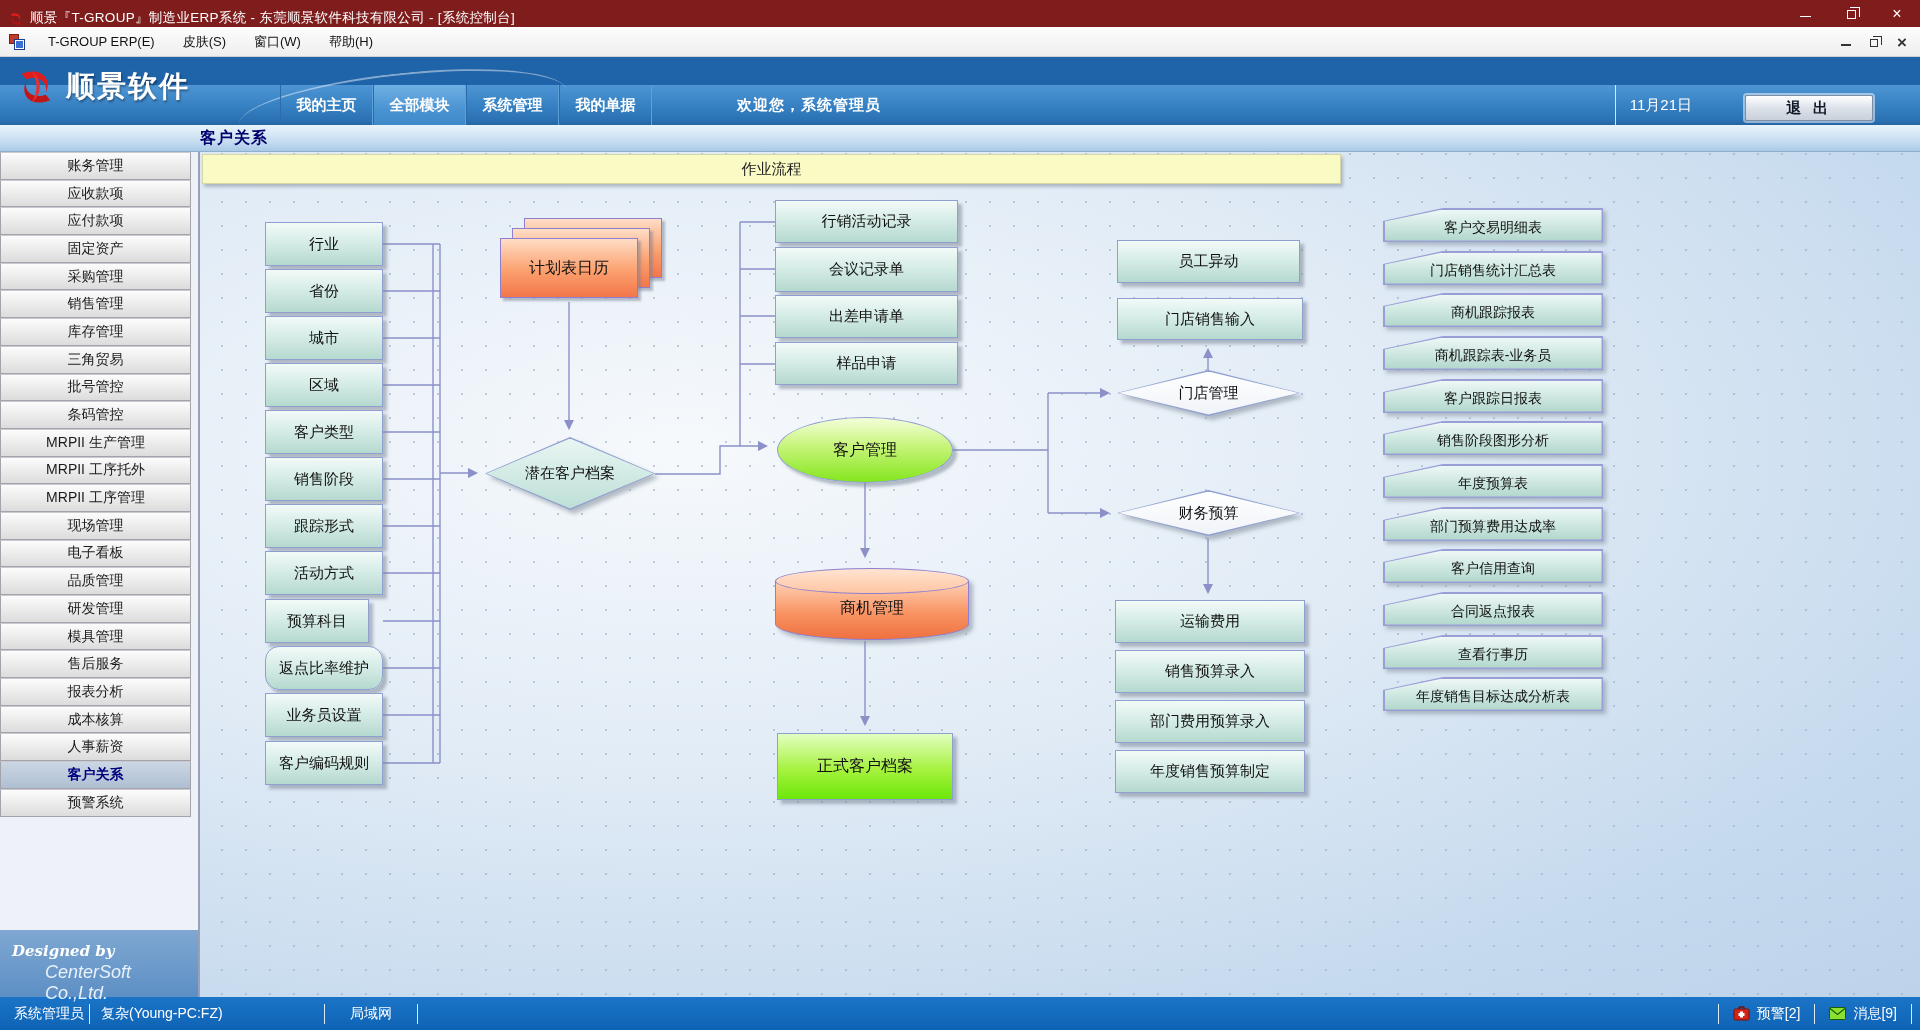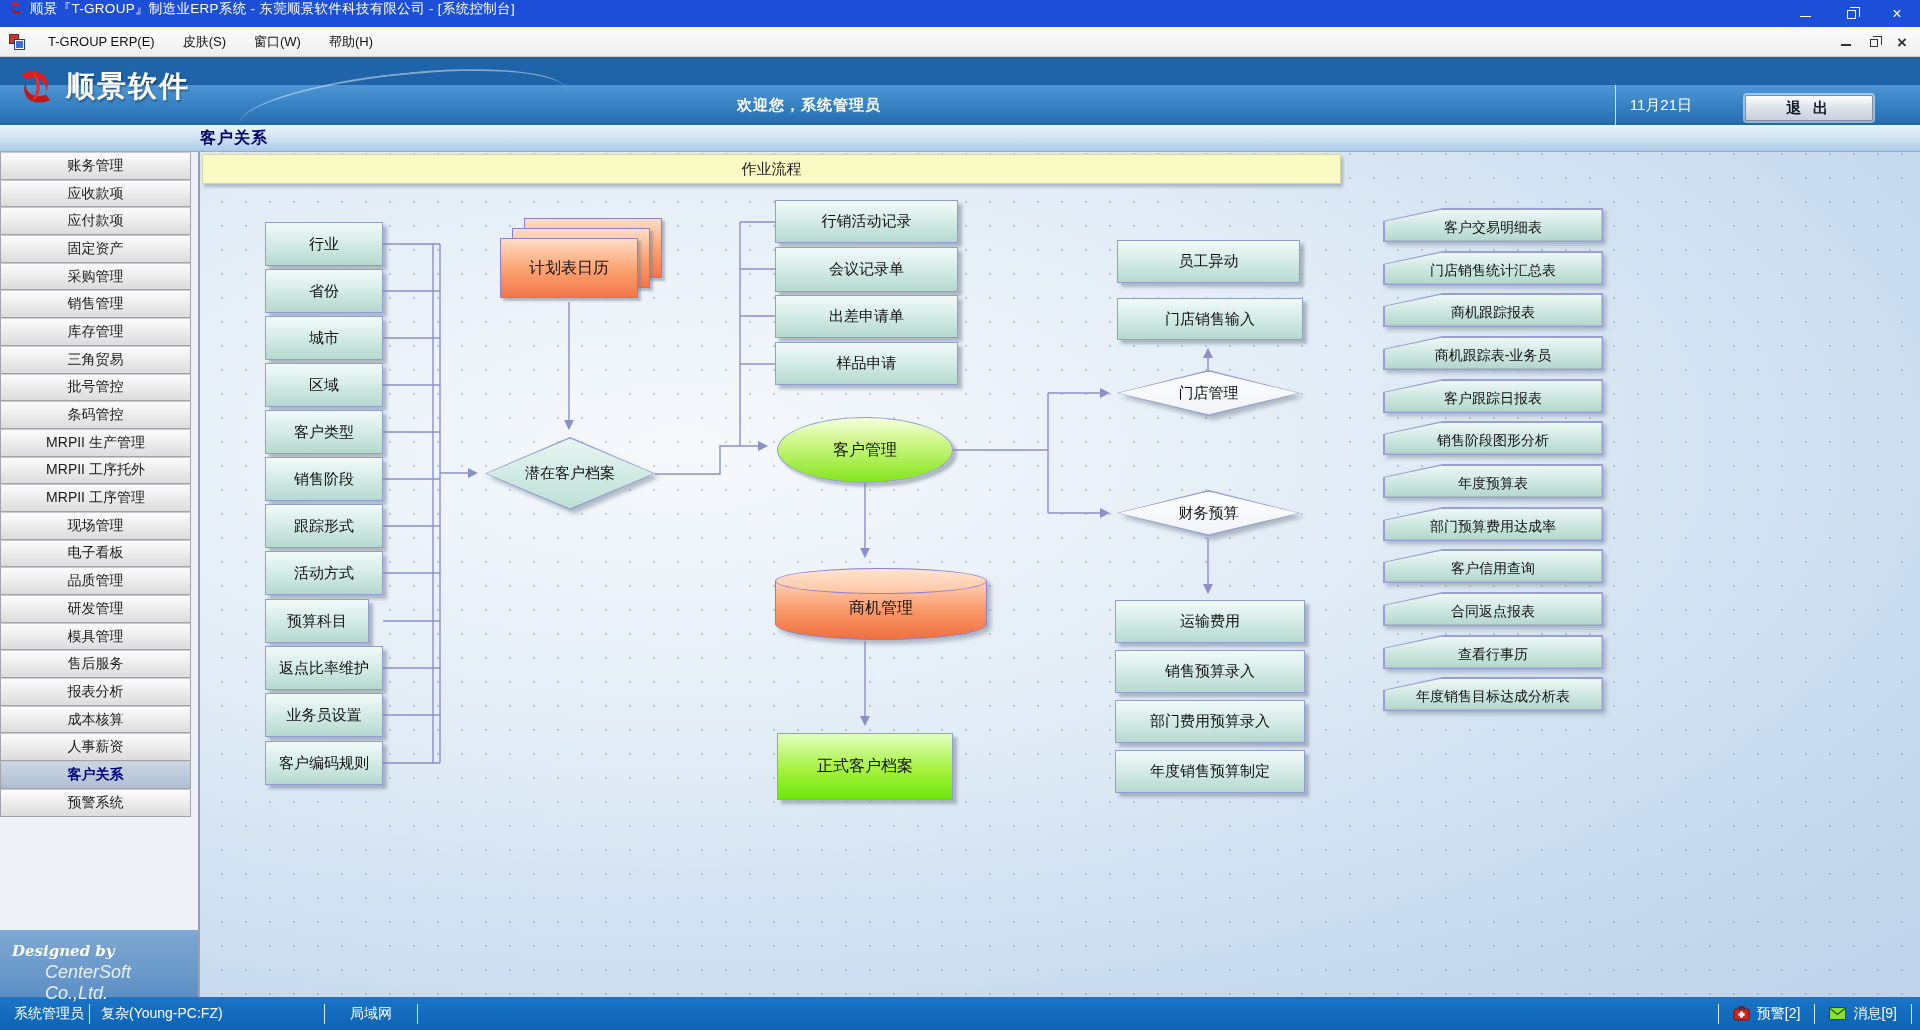--- a/index.html
+++ b/index.html
@@ -1,21 +1,21 @@
 <!DOCTYPE html>
 <html><head>
 <meta charset="utf-8">
 <style>
   * { margin:0; padding:0; box-sizing:border-box; }
   html,body { width:1920px; height:1030px; overflow:hidden; }
   body { font-family:"Liberation Sans","DejaVu Sans",sans-serif; }
   .app { position:relative; width:1920px; height:1030px; background:#dce6f2; }
 
   
-  .titlebar { position:relative; height:27px; background:#1d4ed8; display:flex; align-items:flex-start; color:#fff; }
+  .titlebar { position:relative; height:27px; background:#7f1d1d; display:flex; align-items:flex-end; color:#fff; }
   .titlebar .app-icon { margin:0 6px 0 8px; display:flex; }
   .title-text { font-size:13.5px; letter-spacing:.3px; }
   .win-controls { position:absolute; right:0; top:0; height:27px; display:flex; }
   .wc { width:46px; height:27px; display:flex; align-items:center; justify-content:center; color:#fff; cursor:default; }
   .ic-min { width:11px; border-bottom:1.6px solid #fff; height:1px; margin-top:6px; }
   .ic-restore { position:relative; width:9px; height:9px; border:1.3px solid #fff; margin-top:2px; }
   .ic-restore::before { content:""; position:absolute; left:2px; top:-4px; width:9px; height:9px; border:1.3px solid #fff; border-left:none; border-bottom:none; }
   .ic-close { font-size:16px; line-height:1; }
 
   
@@ -160,20 +160,26 @@
   <div class="header">
     <div class="header-lower"></div>
     <div class="swoosh"></div>
     <div class="logo">
       <svg width="44" height="44" viewBox="0 0 40 40">
           <path d="M7 8 C24 1,35 12,29 25 C31 15,22 9,11 13 Z" fill="#e01d1d"></path>
           <path d="M33 32 C16 39,5 28,11 15 C9 25,18 31,29 27 Z" fill="#c01818"></path>
           <path d="M16 6 C22 14,22 26,16 34 C26 28,26 12,16 6 Z" fill="#e83030"></path>
         </svg>
       <span class="logo-text">顺景软件</span>
+    </div>
+    <div class="tabs">
+      <div class="tab">我的主页</div>
+      <div class="tab active">全部模块</div>
+      <div class="tab">系统管理</div>
+      <div class="tab">我的单据</div>
     </div>
     <span class="welcome">欢迎您，系统管理员</span>
     <span class="hdr-date">11月21日</span>
     <button class="exit-btn">退 出</button>
   </div>
 
   <div class="breadcrumb">
     <span>客户关系</span>
   </div>
 
@@ -244,21 +250,21 @@
 
       <div class="node tealbox" style="left:65px; top:70px; width:118px; height:44px;">行业</div>
       <div class="node tealbox" style="left:65px; top:117px; width:118px; height:44px;">省份</div>
       <div class="node tealbox" style="left:65px; top:164px; width:118px; height:44px;">城市</div>
       <div class="node tealbox" style="left:65px; top:211px; width:118px; height:44px;">区域</div>
       <div class="node tealbox" style="left:65px; top:258px; width:118px; height:44px;">客户类型</div>
       <div class="node tealbox" style="left:65px; top:305px; width:118px; height:44px;">销售阶段</div>
       <div class="node tealbox" style="left:65px; top:352px; width:118px; height:44px;">跟踪形式</div>
       <div class="node tealbox" style="left:65px; top:399px; width:118px; height:44px;">活动方式</div>
       <div class="node tealbox" style="left:65px; top:447px; width:104px; height:44px;">预算科目</div>
-      <div class="node tealbox" style="left:65px; top:494px; width:118px; height:44px;">返点比率维护</div>
+      <div class="node tealbox" style="left:65px; top:494px; width:118px; height:44px;border-radius:14px;">返点比率维护</div>
       <div class="node tealbox" style="left:65px; top:541px; width:118px; height:44px;">业务员设置</div>
       <div class="node tealbox" style="left:65px; top:589px; width:118px; height:44px;">客户编码规则</div>
 
       <div class="calstack">
         <div class="cal-layer" style="left:24px; top:0;"></div>
         <div class="cal-layer" style="left:12px; top:10px;"></div>
         <div class="cal-layer cal-front" style="left:0; top:20px;">计划表日历</div>
       </div>
 
       <div class="diamond" style="left:285px; top:285px; width:170px; height:73px;">
@@ -266,21 +272,21 @@
         <div class="d-fill d-teal">潜在客户档案</div>
       </div>
 
       <div class="node tealbox" style="left:575px; top:48px; width:183px; height:43px;">行销活动记录</div>
       <div class="node tealbox" style="left:575px; top:95px; width:183px; height:45px;">会议记录单</div>
       <div class="node tealbox" style="left:575px; top:143px; width:183px; height:43px;">出差申请单</div>
       <div class="node tealbox" style="left:575px; top:190px; width:183px; height:43px;">样品申请</div>
 
       <div class="node ellipse" style="left:577px; top:265px; width:176px; height:66px;">客户管理</div>
 
-      <div class="cylinder" style="left:575px; top:416px; width:212px; height:72px;">
+      <div class="cylinder" style="left:575px; top:416px; width:194px; height:72px;">
         <div class="cyl-body"></div>
         <div class="cyl-top"></div>
         <div class="cyl-label">商机管理</div>
       </div>
 
       <div class="node greenbox" style="left:577px; top:581px; width:176px; height:67px;">正式客户档案</div>
 
       <div class="node tealbox" style="left:917px; top:88px; width:183px; height:43px;">员工异动</div>
       <div class="node tealbox" style="left:917px; top:146px; width:186px; height:42px;">门店销售输入</div>
 

